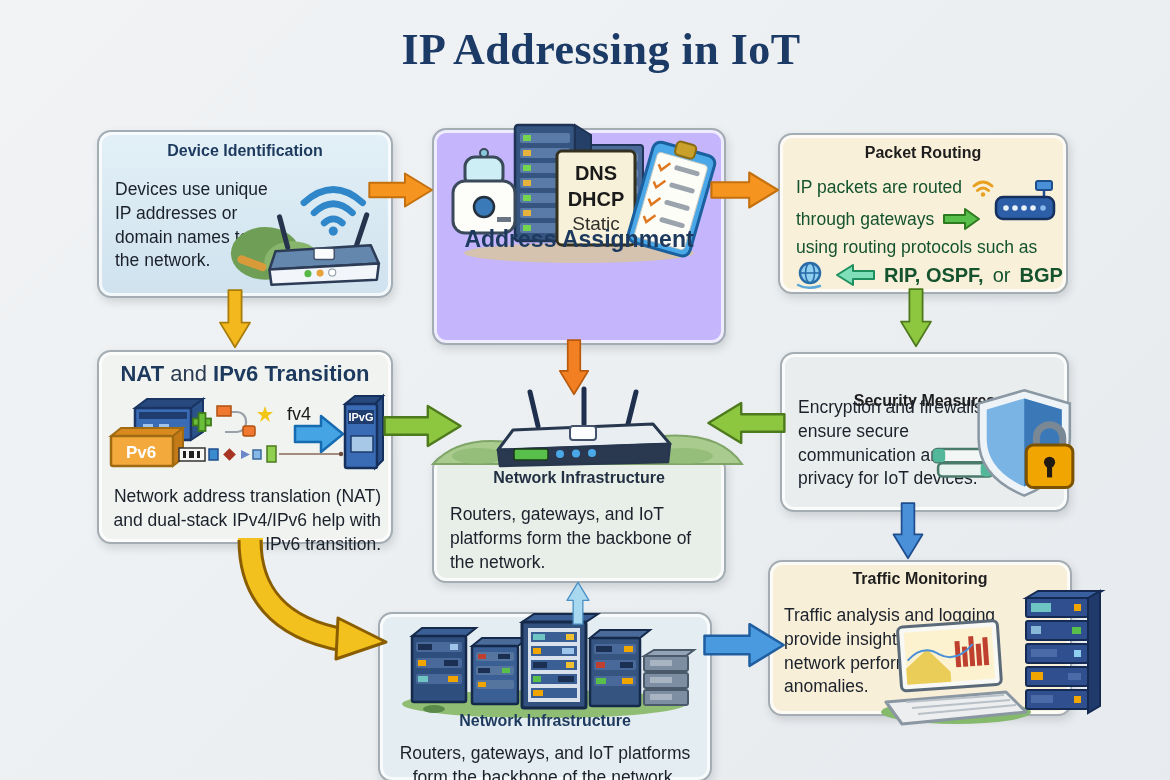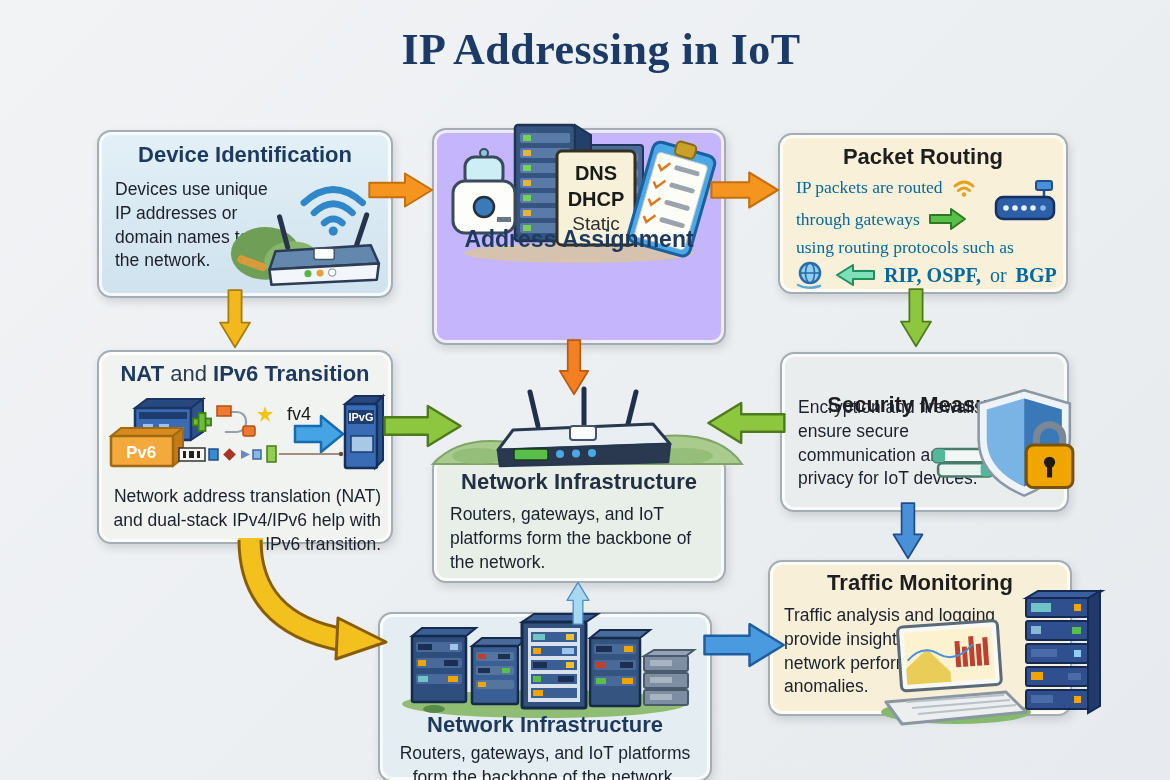--- a/index.html
+++ b/index.html
@@ -12,35 +12,35 @@
   #canvas{position:absolute;inset:0;width:1170px;height:780px;padding-left:32px;}
   .page-title{
     position:absolute;left:0;right:0;top:24px;text-align:center;
     font-family:"Liberation Serif", serif;font-weight:700;font-size:44px;
     color:#1c3a66;letter-spacing:.5px;margin:0;
   }
   .box{
     position:absolute;border:2px solid #a4adb4;border-radius:14px;
     box-shadow:0 0 0 3px rgba(255,255,255,.75) inset, 2px 4px 8px rgba(60,70,80,.18);
   }
-  .box-title{margin:0;text-align:center;font-weight:700;font-size:22px;color:#1d3a5e;}
+  .box-title{margin:0;text-align:center;font-weight:700;font-size:16px;color:#1d3a5e;}
   .dark-title{color:#1e1e1e;}
   .box-body{margin:0;font-size:17.5px;line-height:1.36;color:#1b212b;}
   .abs{position:absolute;}
   .b{font-weight:700;}
   
   #box-device{left:97px;top:130px;width:292px;height:164px;background:linear-gradient(180deg,#e3f0f7,#cfe2ee);}
   #box-device .box-title{padding-top:10px;}
   #box-device .box-body{left:16px;top:46px;width:172px;position:absolute;}
   #box-address{left:432px;top:128px;width:290px;height:213px;background:#c4b5fd;text-decoration:underline;}
   #box-address .box-title{position:absolute;top:96px;left:0;right:0;font-size:23px;}
   #box-address .box-body{position:absolute;top:130px;left:12px;right:12px;text-align:center;}
   #box-routing{left:778px;top:133px;width:286px;height:157px;background:#f9f0da;}
   #box-routing .box-title{padding-top:9px;}
-  .r-row{position:absolute;left:16px;display:flex;align-items:center;gap:9px;font-size:17.5px;color:#0369a1;font-family:Liberation Serif, serif;}
+  .r-row{position:absolute;left:16px;display:flex;align-items:center;gap:9px;font-size:17.5px;color:#14532d;}
   #box-nat{left:97px;top:350px;width:292px;height:190px;background:#f0f3f0;}
   #box-nat .box-title{padding-top:9px;font-size:22px;}
   #box-nat .box-body{position:absolute;top:133px;left:10px;right:10px;text-align:right;}
   #box-security{left:780px;top:352px;width:285px;height:156px;background:#eaeded;overflow:visible;}
   #box-security .box-title{padding-top:8px;margin-top:30px;}
   #box-security .box-body{position:absolute;left:16px;top:42px;width:196px;}
   #box-center{left:432px;top:455px;width:290px;height:124px;background:#e8efe9;}
   #box-center .box-title{padding-top:12px;}
   #box-center .box-body{position:absolute;left:16px;top:46px;width:242px;}
   #box-monitor{left:768px;top:560px;width:300px;height:152px;background:#f8efd8;overflow:visible;}

